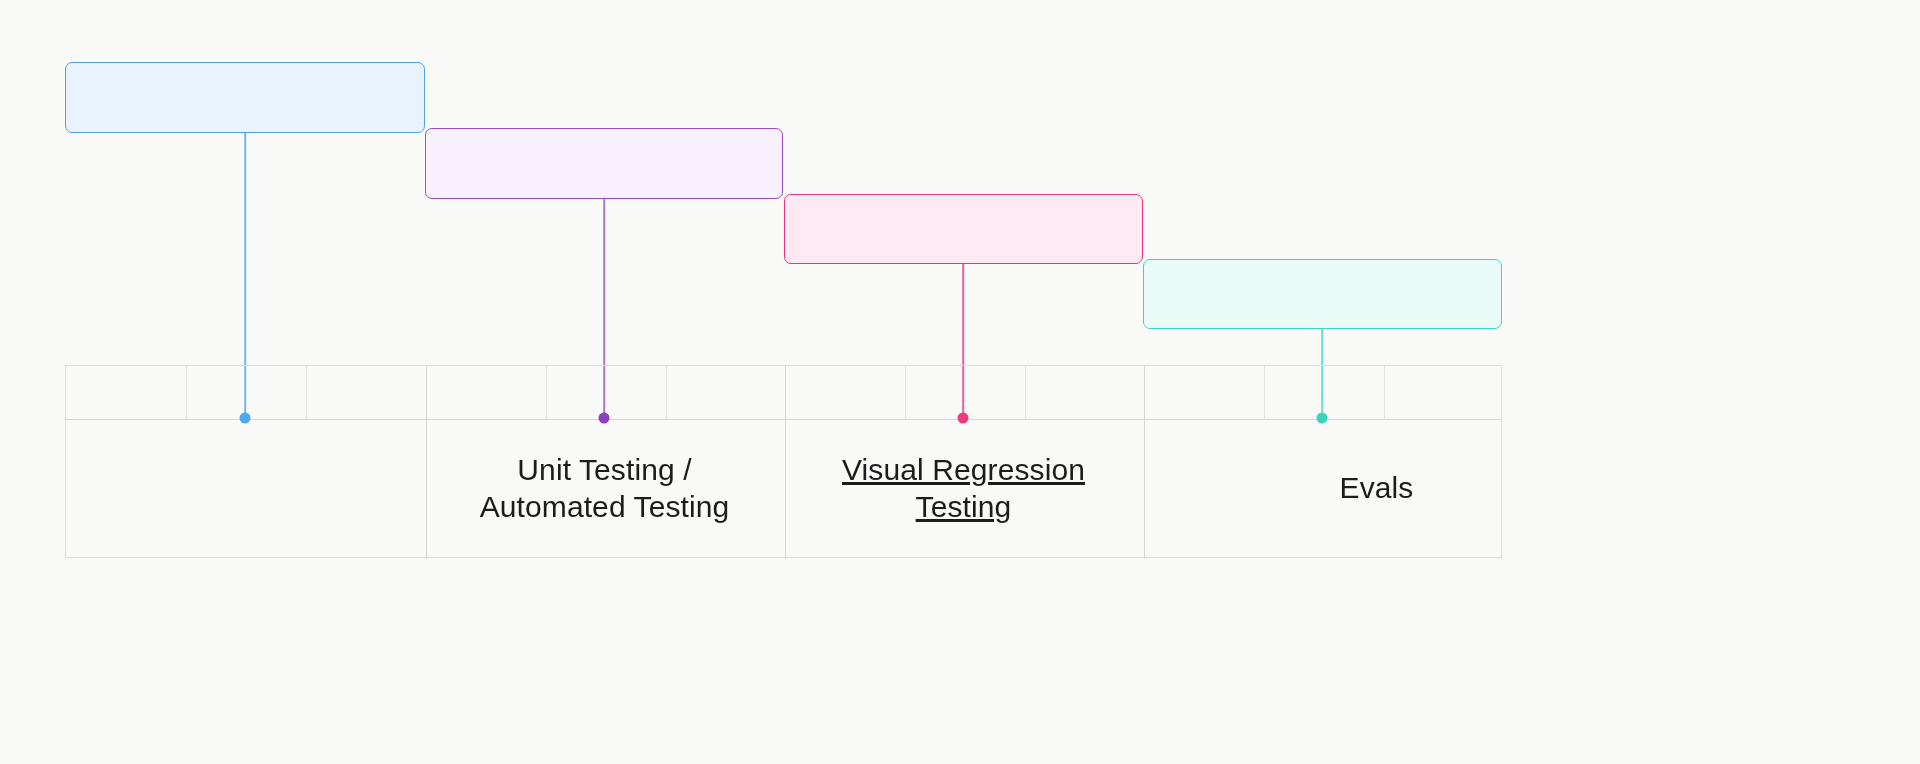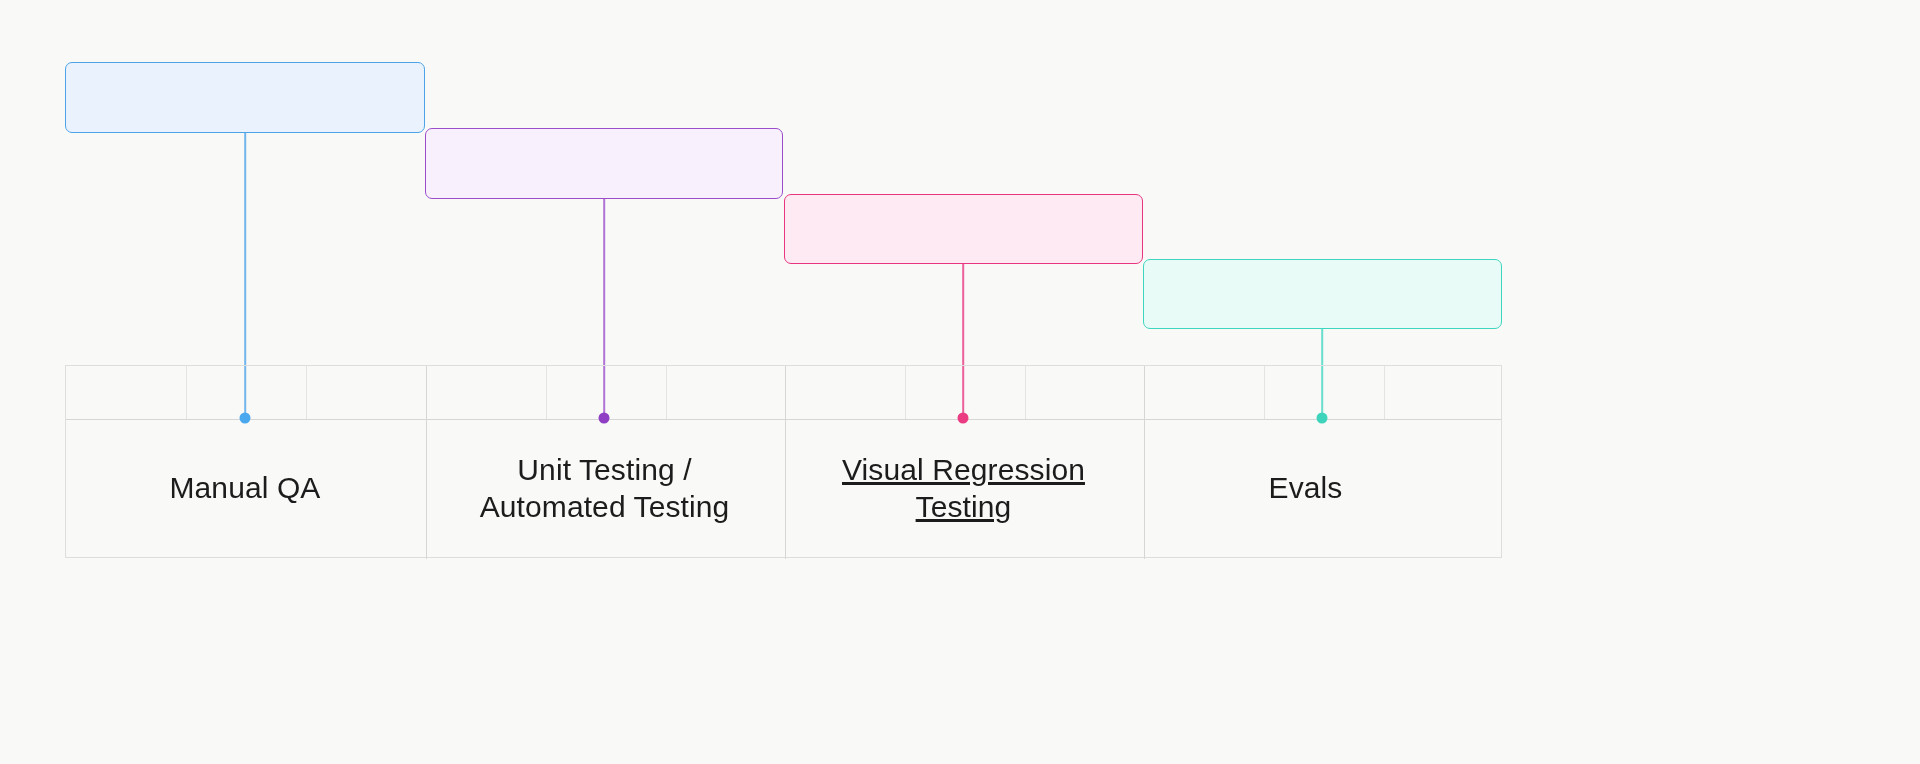--- a/index.html
+++ b/index.html
@@ -121,20 +121,19 @@
         <div class="grid-vline-major" style="left: 719px; height: 193px; background: rgb(214, 214, 214);"></div>
         <div class="grid-vline-major" style="left: 1078px; height: 193px; background: rgb(214, 214, 214);"></div>
       </div>
   </div>
 
   <div class="connector-dot" style="left: 245px; top: 418px; background: rgb(74, 168, 238);"></div>
   <div class="connector-dot" style="left: 604px; top: 418px; background: rgb(142, 63, 196);"></div>
   <div class="connector-dot" style="left: 963px; top: 418px; background: rgb(235, 59, 131);"></div>
   <div class="connector-dot" style="left: 1322px; top: 418px; background: rgb(62, 212, 187);"></div>
 
-  <div class="phase-label" style="left: 65px; top: 418px; width: 360px; height: 140px;">Manual QA</div>
   <div class="phase-label" style="left: 425px; top: 418px; width: 359px; height: 140px;">Unit Testing /
 Automated Testing</div>
   <div class="phase-label" style="left: 784px; top: 418px; width: 359px; height: 140px; text-decoration: underline;">Visual Regression
 Testing</div>
-  <div class="phase-label" style="left: 1126px; top: 418px; width: 359px; height: 140px;">Evals</div>
+  <div class="phase-label" style="left: 1197px; top: 418px; width: 359px; height: 140px;">Evals</div>
 
 </div>
 
 </body></html>

